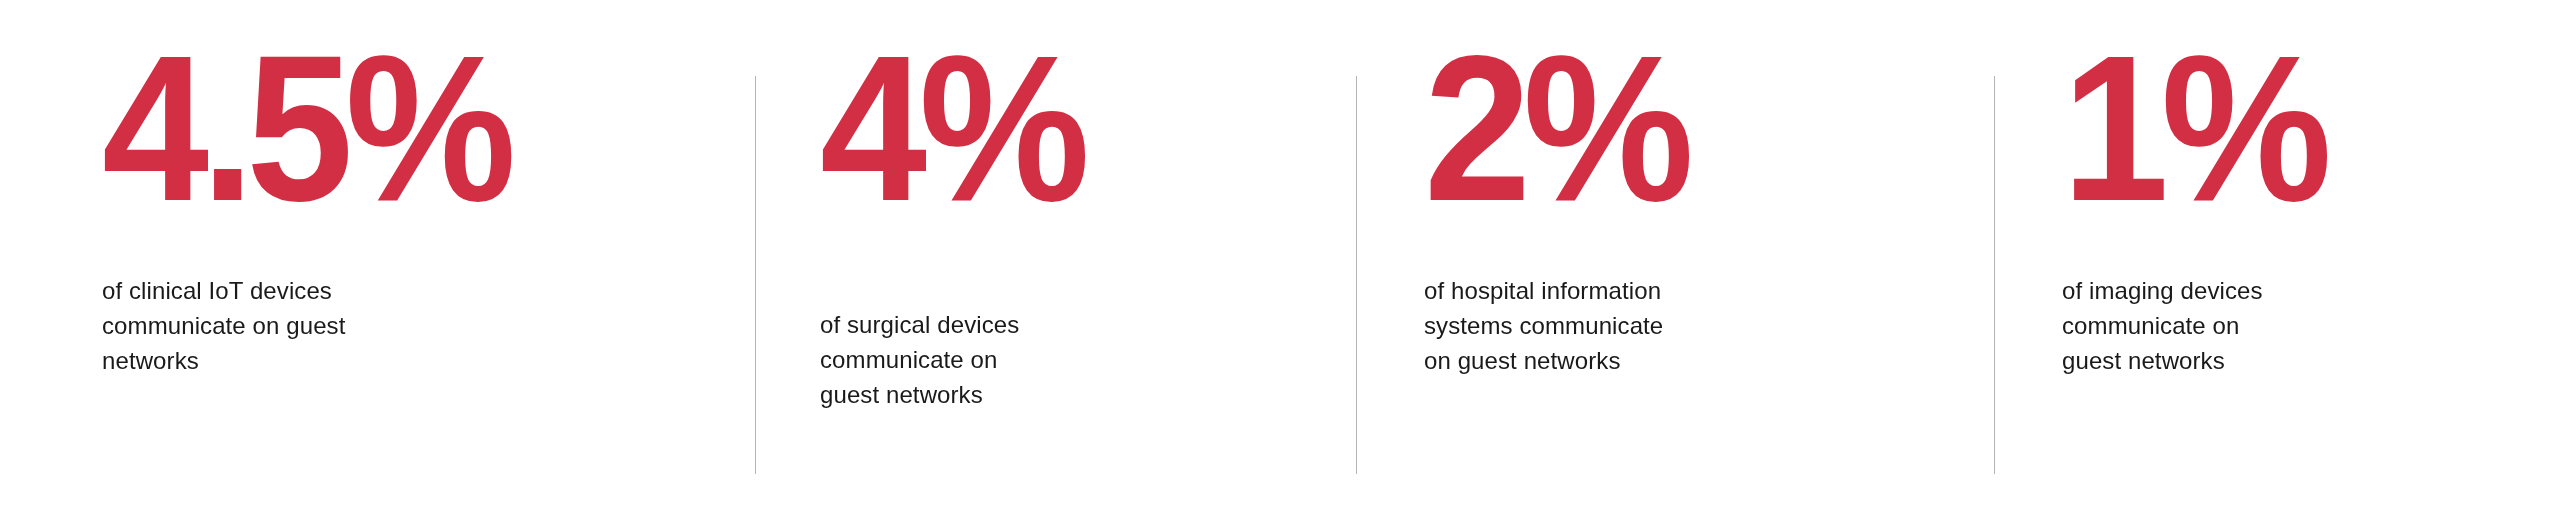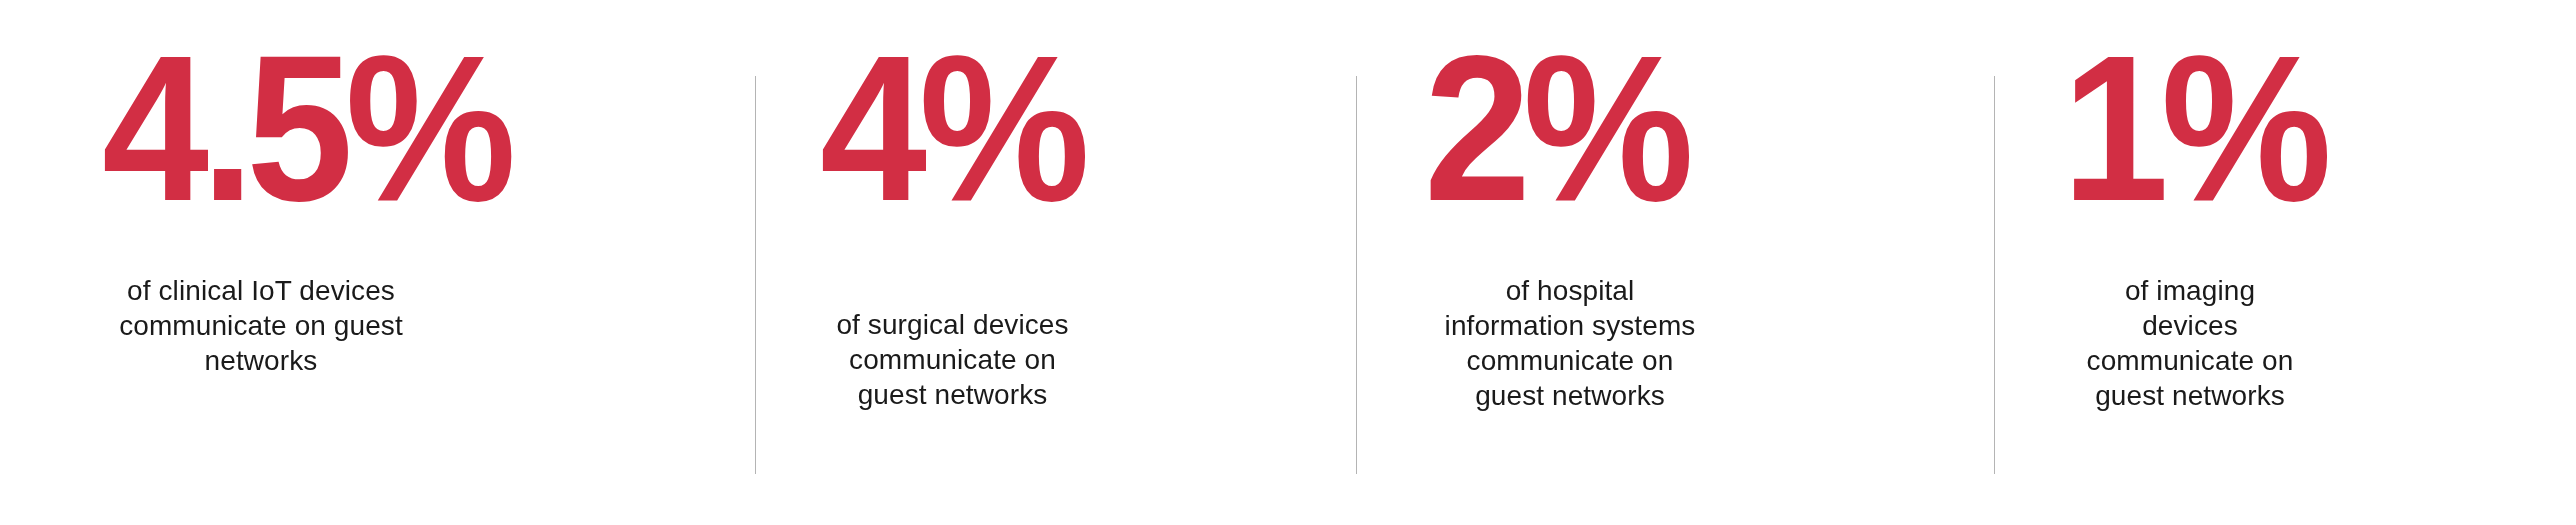--- a/index.html
+++ b/index.html
@@ -57,29 +57,28 @@
     letter-spacing: -8.7px;
     color: #d22e44;
     white-space: nowrap;
     transform: scaleX(0.93);
     transform-origin: left top;
   }
 
   .stat-caption {
     position: absolute;
     top: 273px;
-    left: 16px;
+    left: 0;
     margin: 0;
     font-family: "Liberation Sans", "DejaVu Sans", sans-serif;
     font-weight: 400;
-    font-size: 28px;
+    font-size: 24px;
     line-height: 35px;
     letter-spacing: 0.1px;
     color: #1a1a1a;
-    text-align: center;
   }
   .p0 .stat-caption { width: 286px; }
   .p1 .stat-caption { width: 233px; margin-top: 34px; }
   .p2 .stat-caption { width: 260px; }
   .p3 .stat-caption { width: 224px; }
 
   .divider {
     position: absolute;
     top: 76px;
     width: 0.9px;

